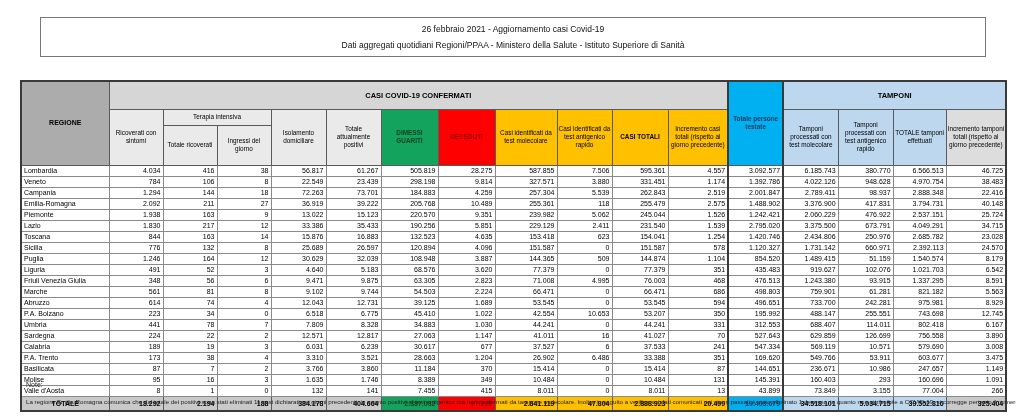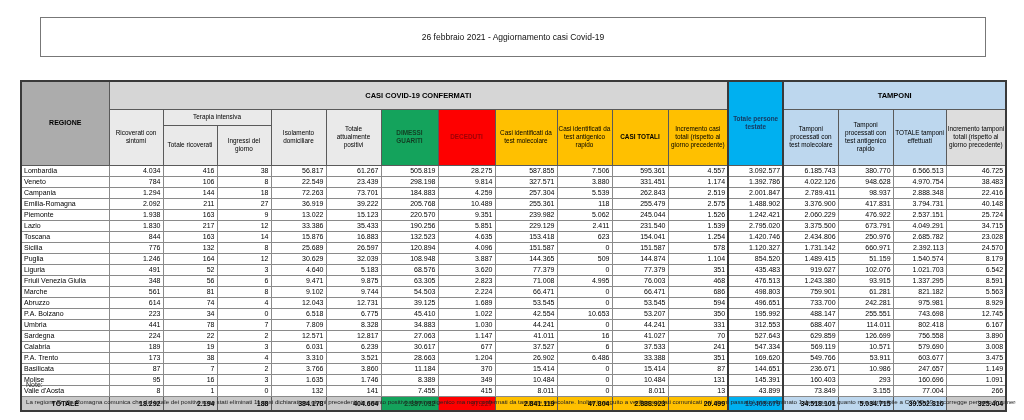--- a/index.html
+++ b/index.html
@@ -59,20 +59,21 @@
   .note-text {
     position: absolute; left: 26px; top: 398px; width: 990px;
     font-size: 6.2px; color: #222; white-space: nowrap; overflow: hidden;
   }
 </style>
 </head>
 <body>
 
 <div class="title-box">
   <div>26 febbraio 2021 - Aggiornamento casi Covid-19</div>
+  <div>Dati aggregati quotidiani Regioni/PPAA - Ministero della Salute - Istituto Superiore di Sanità</div>
 </div>
 
 <table>
   <colgroup>
     <col style="width:88px">
       <col style="width:54px">
       <col style="width:54px">
       <col style="width:54px">
     <col style="width:55px">
       <col style="width:55px">

